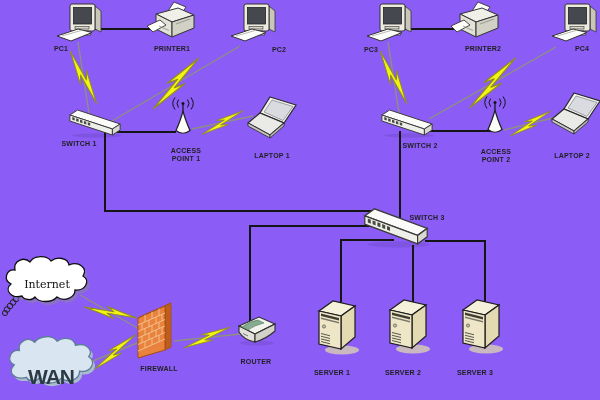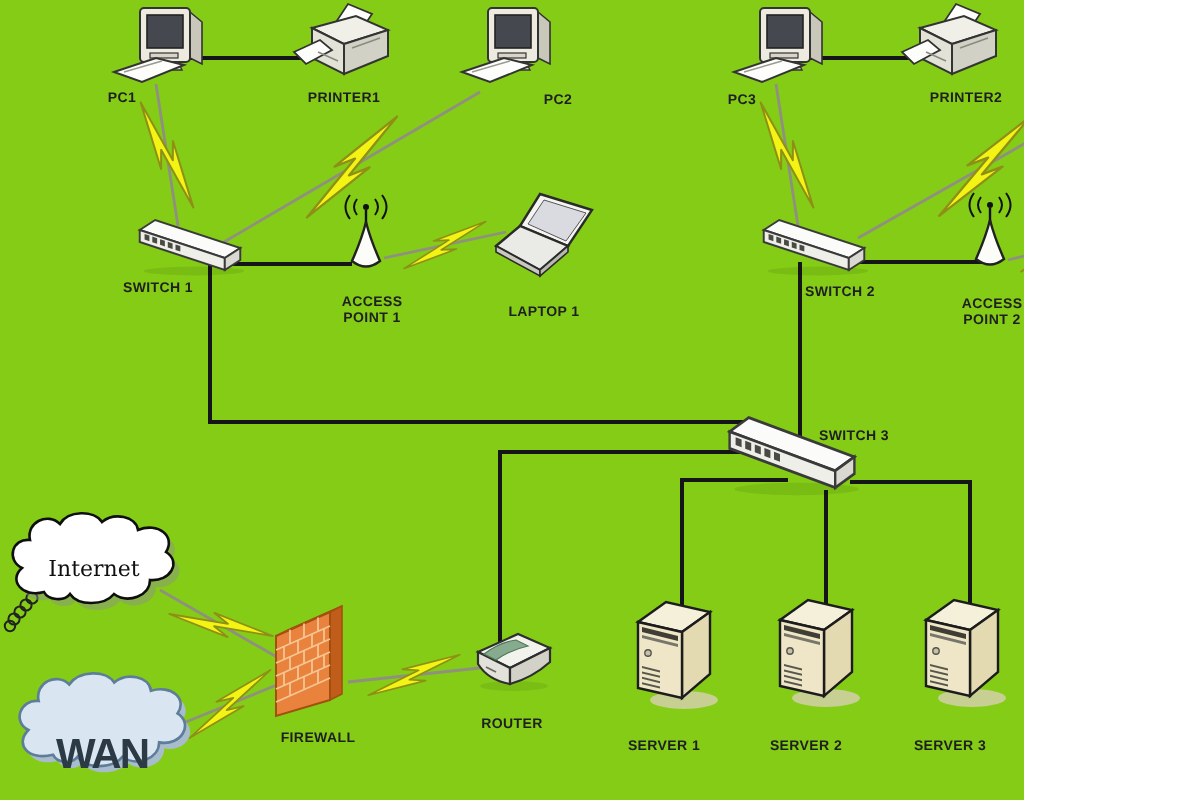--- a/index.html
+++ b/index.html
@@ -1,16 +1,16 @@
 <!DOCTYPE html>
 <html><head>
 <meta charset="utf-8">
 <style>
   html,body{margin:0;padding:0;background:#ffffff;}
-  #stage{width:512px;height:400px;position:relative;background:#84cc16;overflow:hidden;}
+  #stage{width:600px;height:400px;position:relative;background:#8b5cf6;overflow:hidden;}
   .lbl{font:bold 7px "Liberation Sans",sans-serif;fill:#1f1f1f;letter-spacing:.2px;}
   .cloud-serif{font:11px "DejaVu Serif",serif;fill:#101010;}
   .cloud-wan-text{font:bold 21px "Liberation Sans",sans-serif;fill:#2c3a46;letter-spacing:-1px;}
 </style>
 </head>
 <body>
 
 <div id="stage">
   
   <svg width="600" height="400" viewBox="0 0 600 400" xmlns="http://www.w3.org/2000/svg" xmlns:xlink="http://www.w3.org/1999/xlink">

